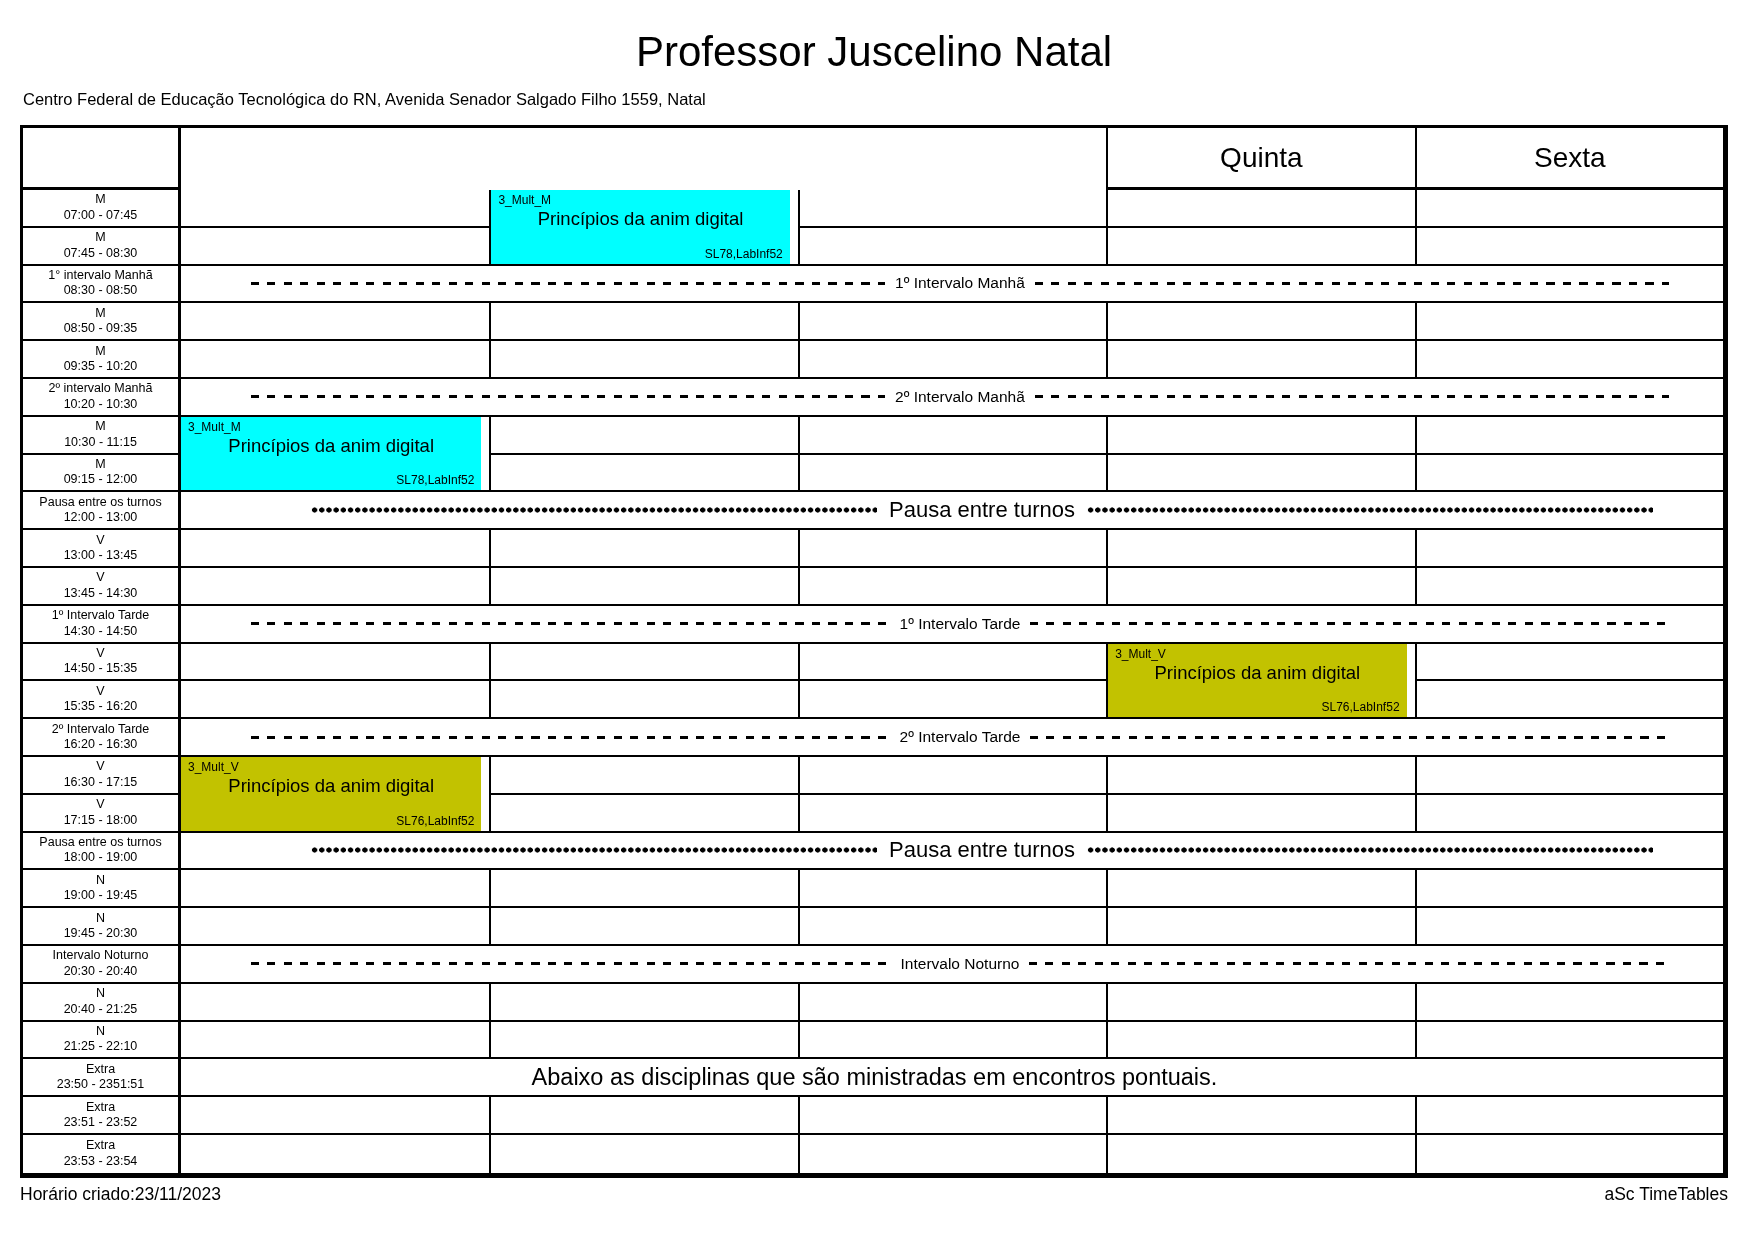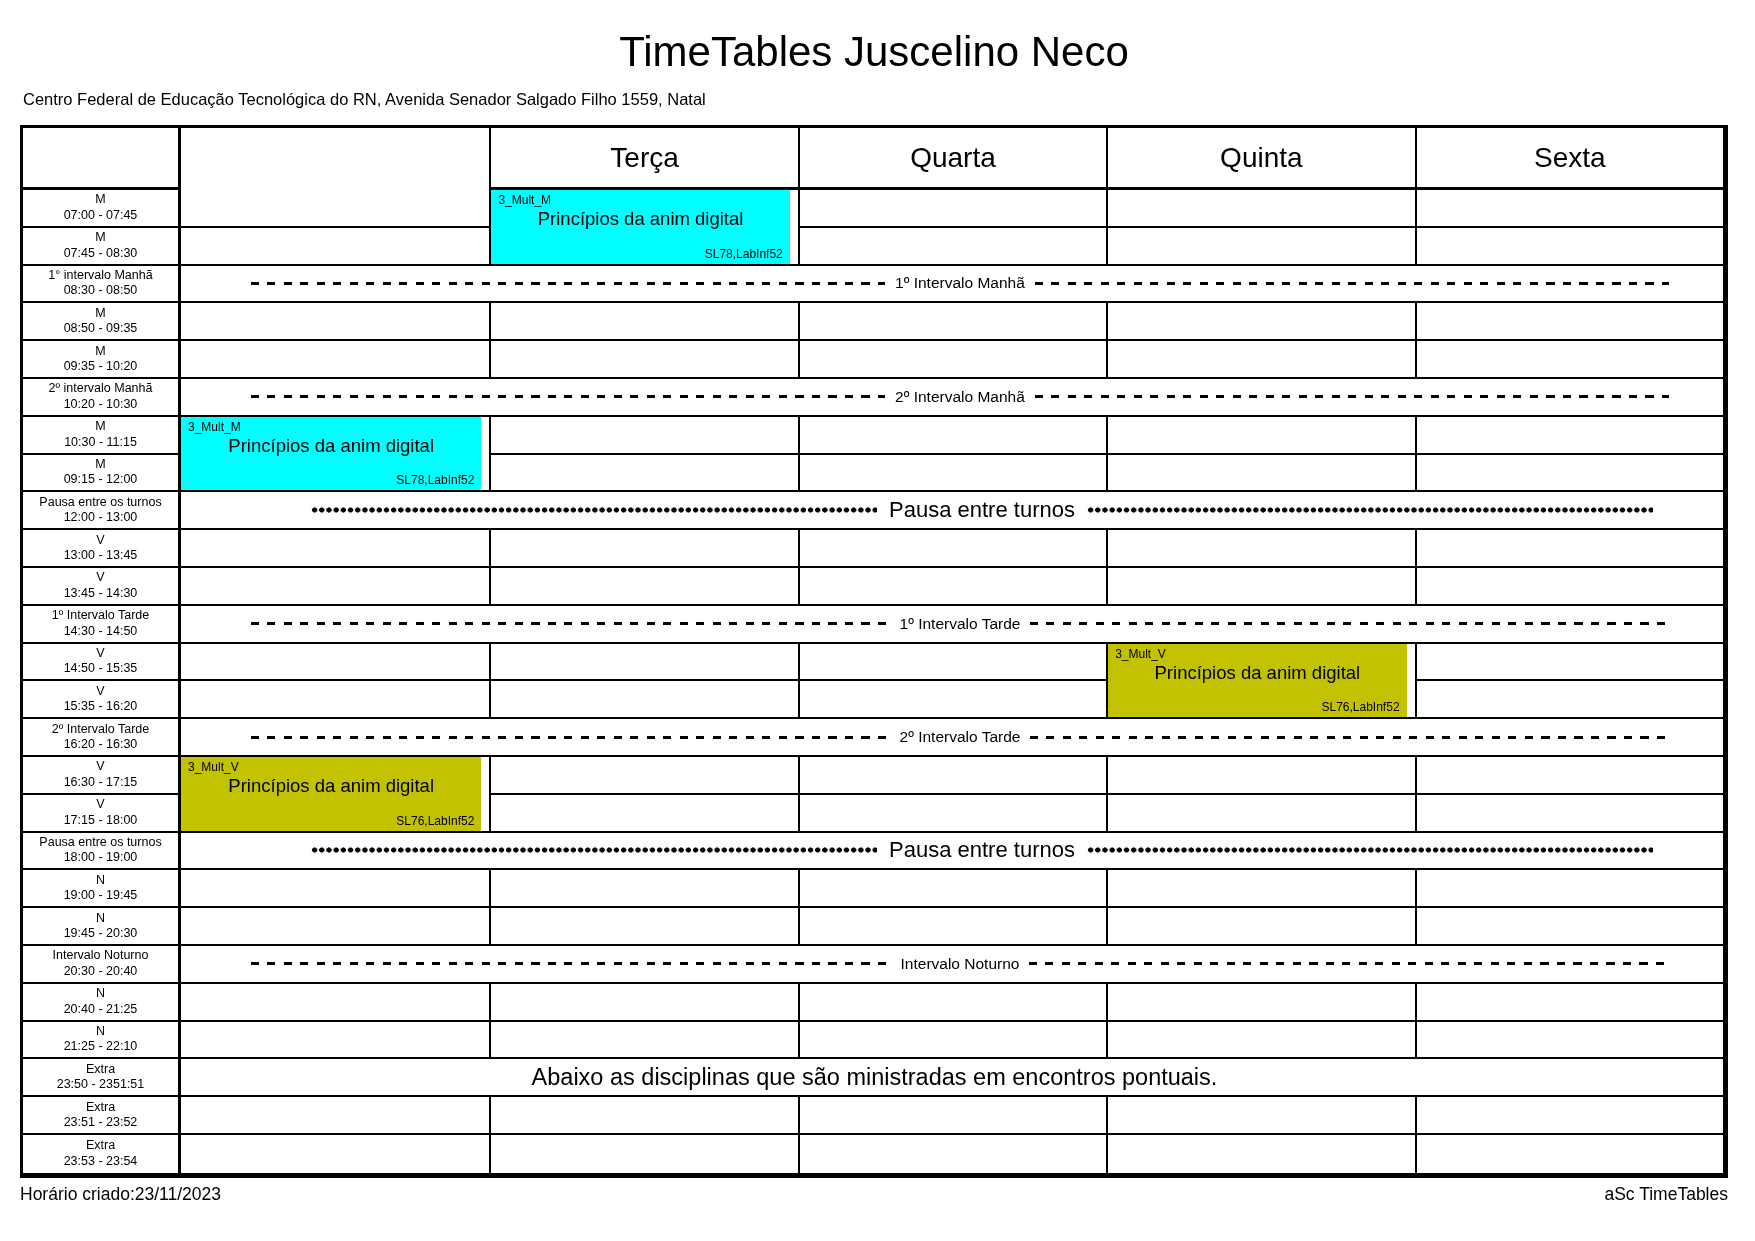--- a/index.html
+++ b/index.html
@@ -35,27 +35,25 @@
         background-size:7.2px 8px;background-repeat:repeat-x;background-position:left center;}
   .iv .lbl{font-size:15.5px;padding:0 10px;white-space:nowrap;}
   .pz .lbl{font-size:22px;padding:0 12px;white-space:nowrap;}
   .msg{justify-content:center;padding-right:155px;font-size:23.5px;white-space:nowrap;}
 
   .footer{position:absolute;left:20px;top:1184px;width:1708px;display:flex;justify-content:space-between;font-size:17.5px;}
 </style>
 </head>
 <body>
 
-<div class="page-title">TimeTables Juscelino Neco</div>
+<div class="page-title">Professor Juscelino Natal</div>
 <div class="subtitle">Centro Federal de Educação Tecnológica do RN, Avenida Senador Salgado Filho 1559, Natal</div>
 
 <div class="tt">
     <div class="cell corner" style="grid-area: 1 / 1;"></div>
-    <div class="cell dayhdr vline" style="grid-area: 1 / 3;">Terça</div>
-    <div class="cell dayhdr vline" style="grid-area: 1 / 4;">Quarta</div>
     <div class="cell dayhdr vline" style="grid-area: 1 / 6;">Sexta</div>
     <div class="cell dayhdr vline" style="grid-area: 1 / 5;">Quinta</div>
     <div class="cell time" style="grid-area: 2 / 1;">
       <div class="tl">M</div>
       <div class="tl">07:00 - 07:45</div>
     </div>
     <div class="cell day" style="grid-area: 2 / 2;"></div>
     <div class="cell day vline" style="grid-area: 2 / 3 / span 2;">
       <div class="block" style="background: rgb(0, 255, 255);">
         <div class="bg">3_Mult_M</div>

